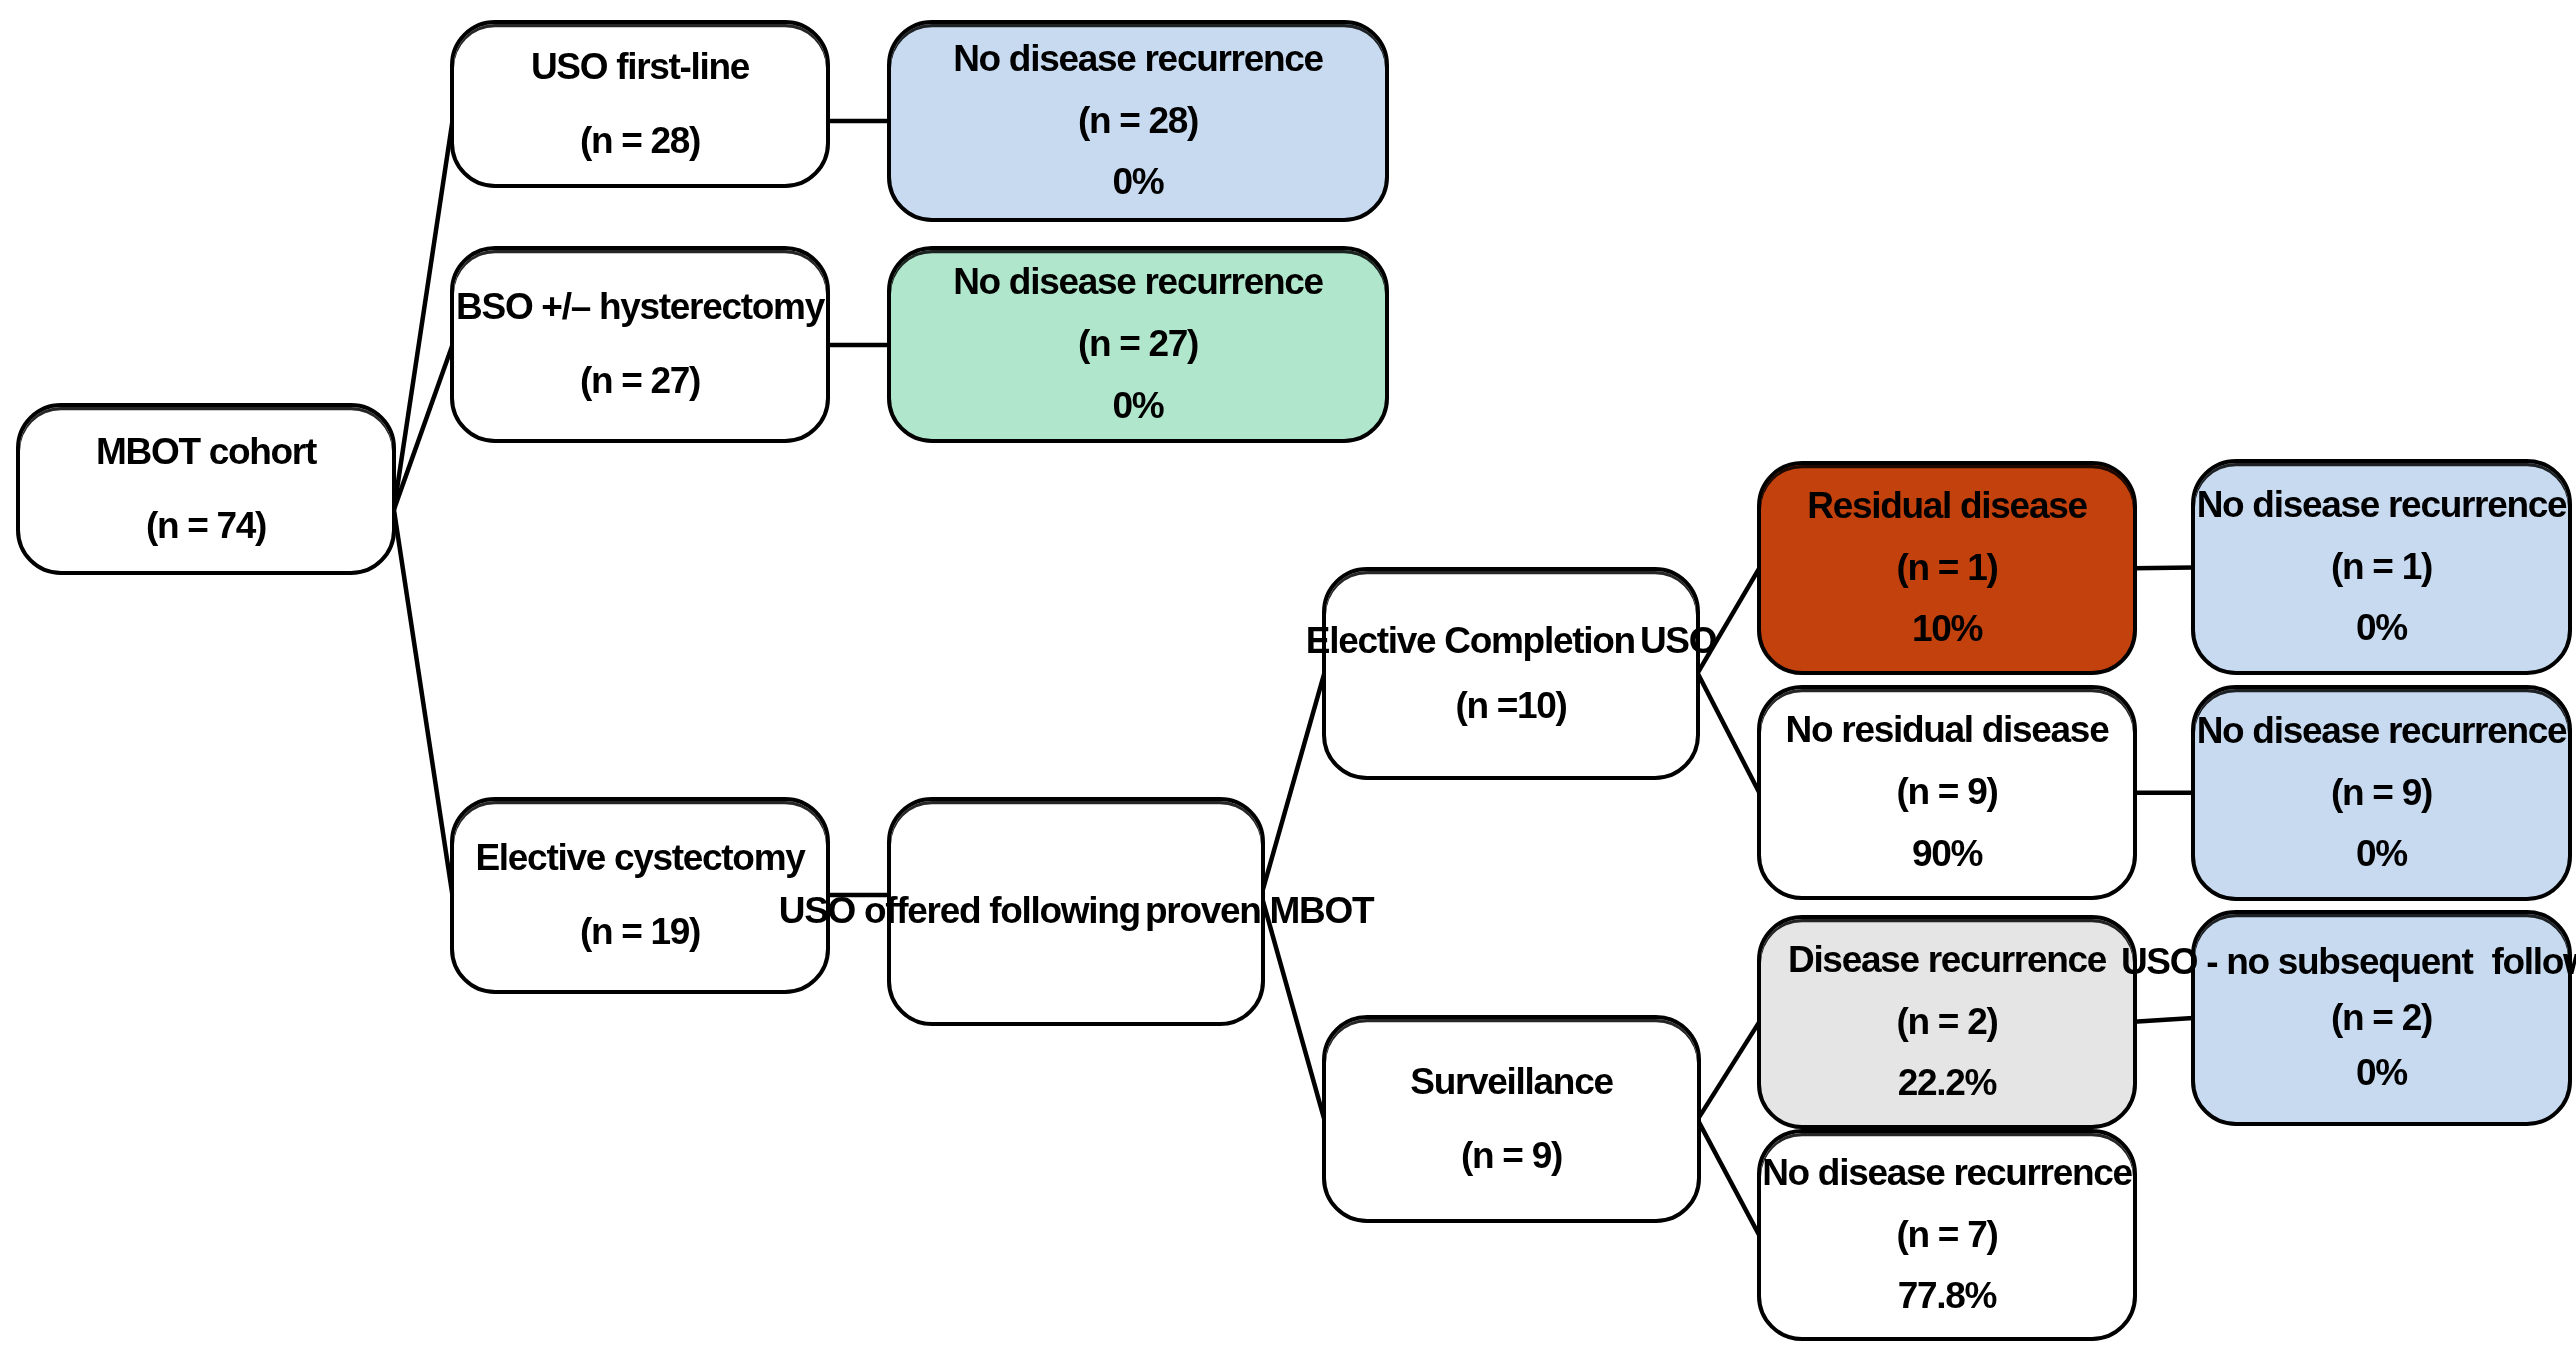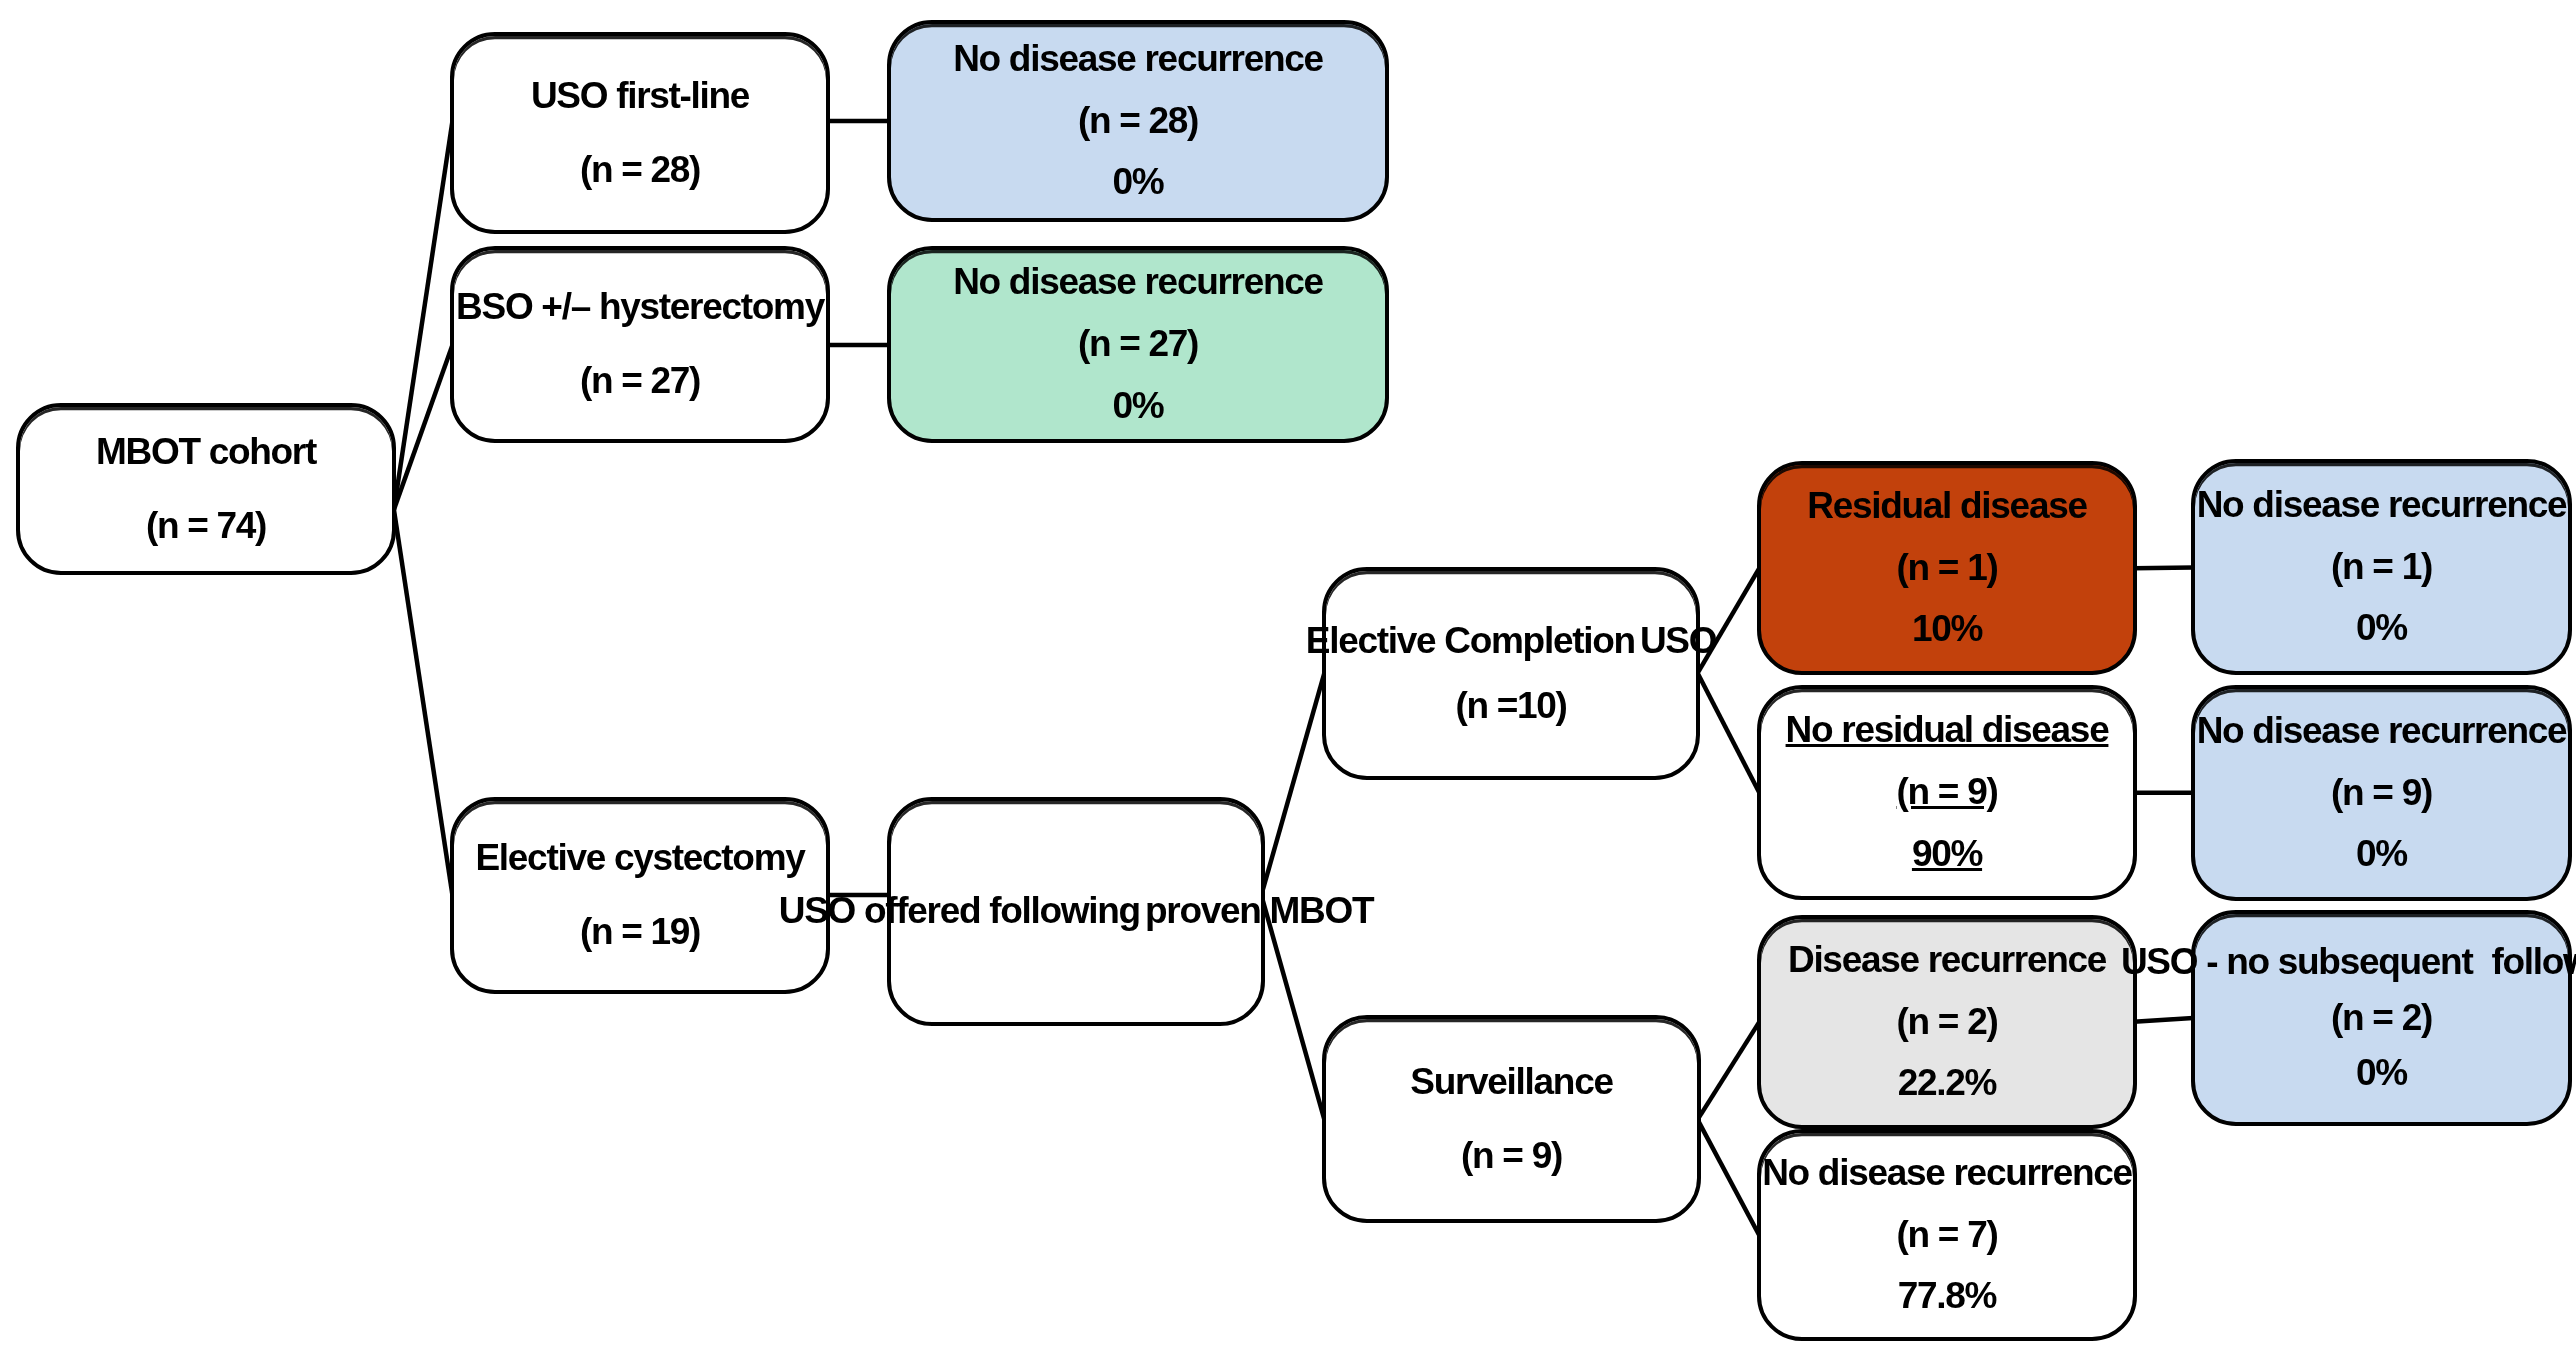--- a/index.html
+++ b/index.html
@@ -32,30 +32,30 @@
     line-height:1.05;
     letter-spacing:-1.3px;
   }
   .title-group{display:flex;flex-direction:row;align-items:center;gap:5.1px;}
   .gap-lg{gap:35px;}
   .gap-md{gap:26px;}
   .gap-sm{gap:16.7px;}
 
   
   .pos-mbot        {left:16px;   top:403px;  width:380px; height:172px;}
-  .pos-uso-first   {left:450px;  top:32px;   width:380px; height:202px;}
+  .pos-uso-first   {left:450px;  top:20px;   width:380px; height:168px;}
   .pos-blue28      {left:887px; top:20px;   width:502px; height:202px;}
   .pos-bso         {left:450px;  top:246px;  width:380px; height:197px;}
   .pos-green27     {left:887px; top:246px;  width:502px; height:197px;}
   .pos-ovarian     {left:450px;  top:797px; width:380px; height:197px;}
   .pos-uso-offered {left:887px; top:797px; width:378px; height:229px;}
   .pos-elective    {left:1322px; top:567px;  width:378px; height:213px;}
   .pos-surveillance{left:1322px; top:1015px; width:379px; height:208px;}
   .pos-residual    {left:1757px; top:461px;  width:380px; height:214px;}
-  .pos-noresidual  {left:1757px; top:685px; width:380px; height:215px;text-decoration:underline;}
+  .pos-noresidual  {left:1757px; top:685px; width:380px; height:215px;}
   .pos-diseaserec  {left:1757px; top:915px; width:380px; height:214px;}
   .pos-nodis7      {left:1757px; top:1129px; width:380px; height:212px;}
   .pos-blue-n1     {left:2191px; top:459px;  width:381px; height:216px;}
   .pos-blue-n9     {left:2191px; top:685px; width:381px; height:216px;}
   .pos-blue-uso2   {left:2191px; top:910px; width:381px; height:216px;}
 </style>
 </head>
 <body>
 
 <div id="canvas">

